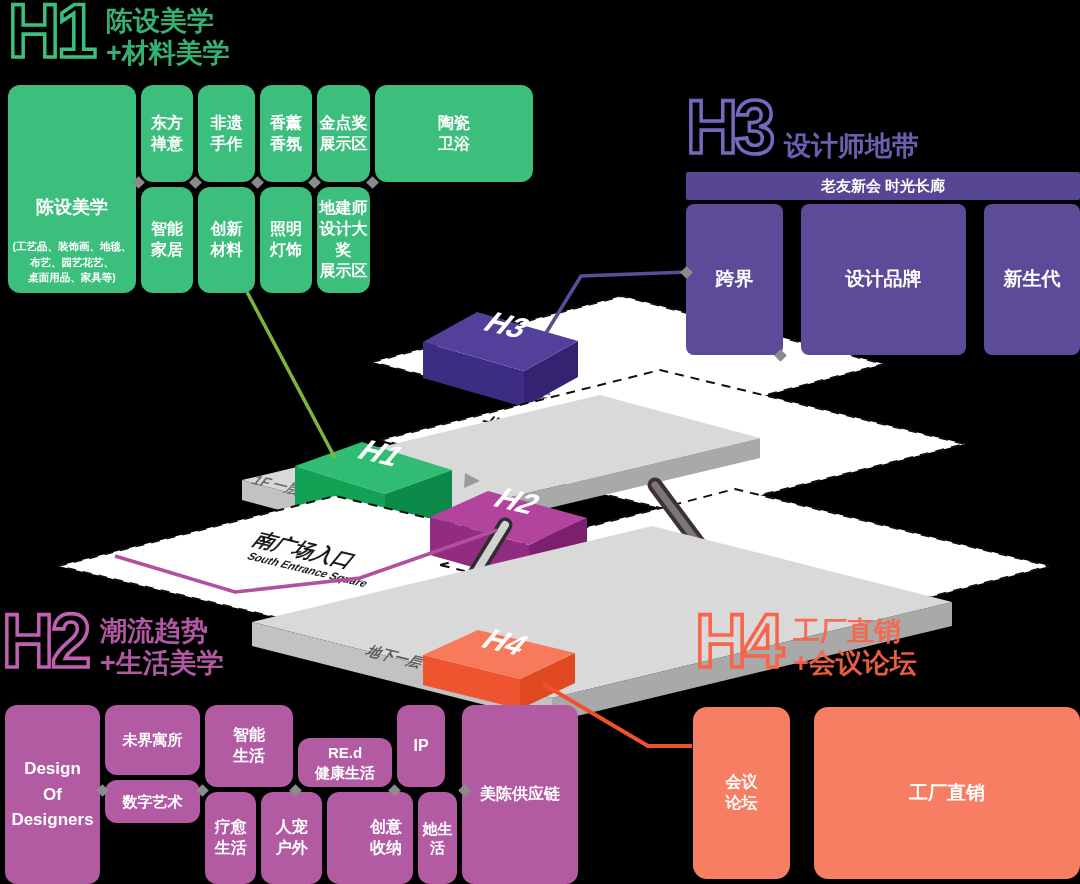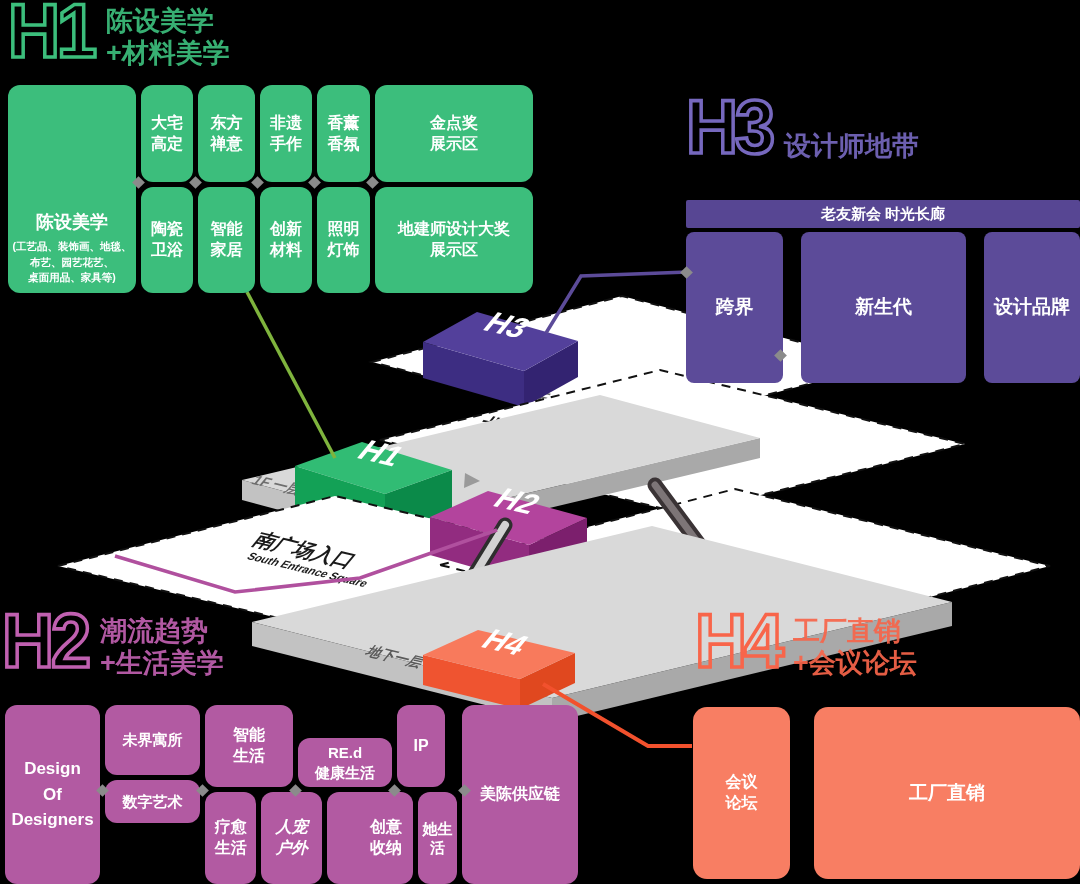--- a/index.html
+++ b/index.html
@@ -15,22 +15,22 @@
   .tline-low{font-size:27px;font-weight:800;padding-top:30px;color:var(--c);opacity:.92;text-align:right;}
   
   .cell{background:var(--c);color:#fff;font-weight:700;border-radius:12px;
         display:flex;align-items:center;justify-content:center;text-align:center;
         white-space:pre-line;font-size:16px;line-height:1.3;}
   #h1-grid{left:8px;top:85px;width:525px;height:208px;display:grid;
            grid-template-columns:128px 52px 57px 52px 53px 1fr;
            grid-template-rows:97px 1fr;gap:5px;--c:#3CBE7C;}
   #h1-main{grid-row:1 / span 2;flex-direction:column;justify-content:flex-end;padding-bottom:8px;}
   #h1-main .mt{font-size:18px;font-weight:800;}
-  #h1-main .mn{font-size:10.5px;font-weight:700;line-height:1.45;margin-top:5px;}
-  #h3-panel{left:686px;top:172px;width:394px;height:183px;margin-top:28px;--c:#5C4B99;}
+  #h1-main .mn{font-size:10.5px;font-weight:700;line-height:1.45;margin-top:20px;}
+  #h3-panel{left:686px;top:172px;width:394px;height:183px;--c:#5C4B99;}
   #h3-bar{position:absolute;left:0;top:0;width:100%;height:28px;background:#574693;color:#fff;
           font-size:15px;font-weight:700;display:flex;align-items:center;justify-content:center;border-radius:2px;}
   #h3-cells{position:absolute;left:0;top:32px;width:100%;height:151px;display:grid;
             grid-template-columns:97px 1fr 96px;gap:18px;}
   #h3-cells .cell{font-size:19px;border-radius:8px;}
   #h2-panel{left:5px;top:705px;width:573px;height:179px;display:flex;gap:5px;--c:#B25AA2;}
   .vcol{display:flex;flex-direction:column;gap:5px;}
   #h2-mid{width:252px;display:flex;flex-direction:column;gap:5px;}
   .hrow{display:flex;gap:5px;}
   #h2-panel .latin{font-size:17px;line-height:1.5;}
@@ -144,22 +144,20 @@
 +材料美学</div>
   </div>
 
   <div class="abs" id="h1-grid">
     <div class="cell" id="h1-main">
       <div class="mt">陈设美学</div>
       <div class="mn">(工艺品、装饰画、地毯、
 布艺、园艺花艺、
 桌面用品、家具等)</div>
     </div>
-    <div class="cell">大宅
-高定</div>
     <div class="cell">东方
 禅意</div>
     <div class="cell">非遗
 手作</div>
     <div class="cell">香薰
 香氛</div>
     <div class="cell">金点奖
 展示区</div>
     <div class="cell">陶瓷
 卫浴</div>
@@ -180,22 +178,22 @@
 
   <div class="abs sec-title" style="left:686px;top:98px;--c:#7668BE;">
     <div class="code">H3</div>
     <div class="tline-low">设计师地带</div>
   </div>
 
   <div class="abs" id="h3-panel">
     <div id="h3-bar">老友新会 时光长廊</div>
     <div id="h3-cells">
       <div class="cell">跨界</div>
+      <div class="cell">设计品牌</div>
       <div class="cell">新生代</div>
-      <div class="cell">设计品牌</div>
     </div>
   </div>
   <div class="dia" style="left:682px;top:268px;"></div>
   <div class="dia" style="left:776px;top:351px;"></div>
 
   <div class="abs sec-title" style="left:2px;top:612px;--c:#C060B0;">
     <div class="code">H2</div>
     <div class="tlines">潮流趋势
 +生活美学</div>
   </div>
@@ -212,21 +210,21 @@
       <div class="hrow" style="height:82px;">
         <div class="cell" style="width:88px;">智能
 生活</div>
         <div class="cell" style="width:94px;font-size:15px;margin-top:33px;">RE.d
 健康生活</div>
         <div class="cell" style="width:48px;">IP</div>
       </div>
       <div class="hrow" style="height:92px;">
         <div class="cell" style="width:58px;">疗愈
 生活</div>
-        <div class="cell" style="width:68px;font-style:italic;">人宠
+        <div class="cell" style="width:68px;">人宠
 户外</div>
         <div class="cell" style="width:61px;padding-left:32px;">创意
 收纳</div>
         <div class="cell" style="width:44px;font-size:15px;">她生活</div>
       </div>
     </div>
     <div class="cell" style="width:116px;">美陈供应链</div>
   </div>
   <div class="dia" style="left:98px;top:786px;"></div>
   <div class="dia" style="left:198px;top:786px;"></div>

